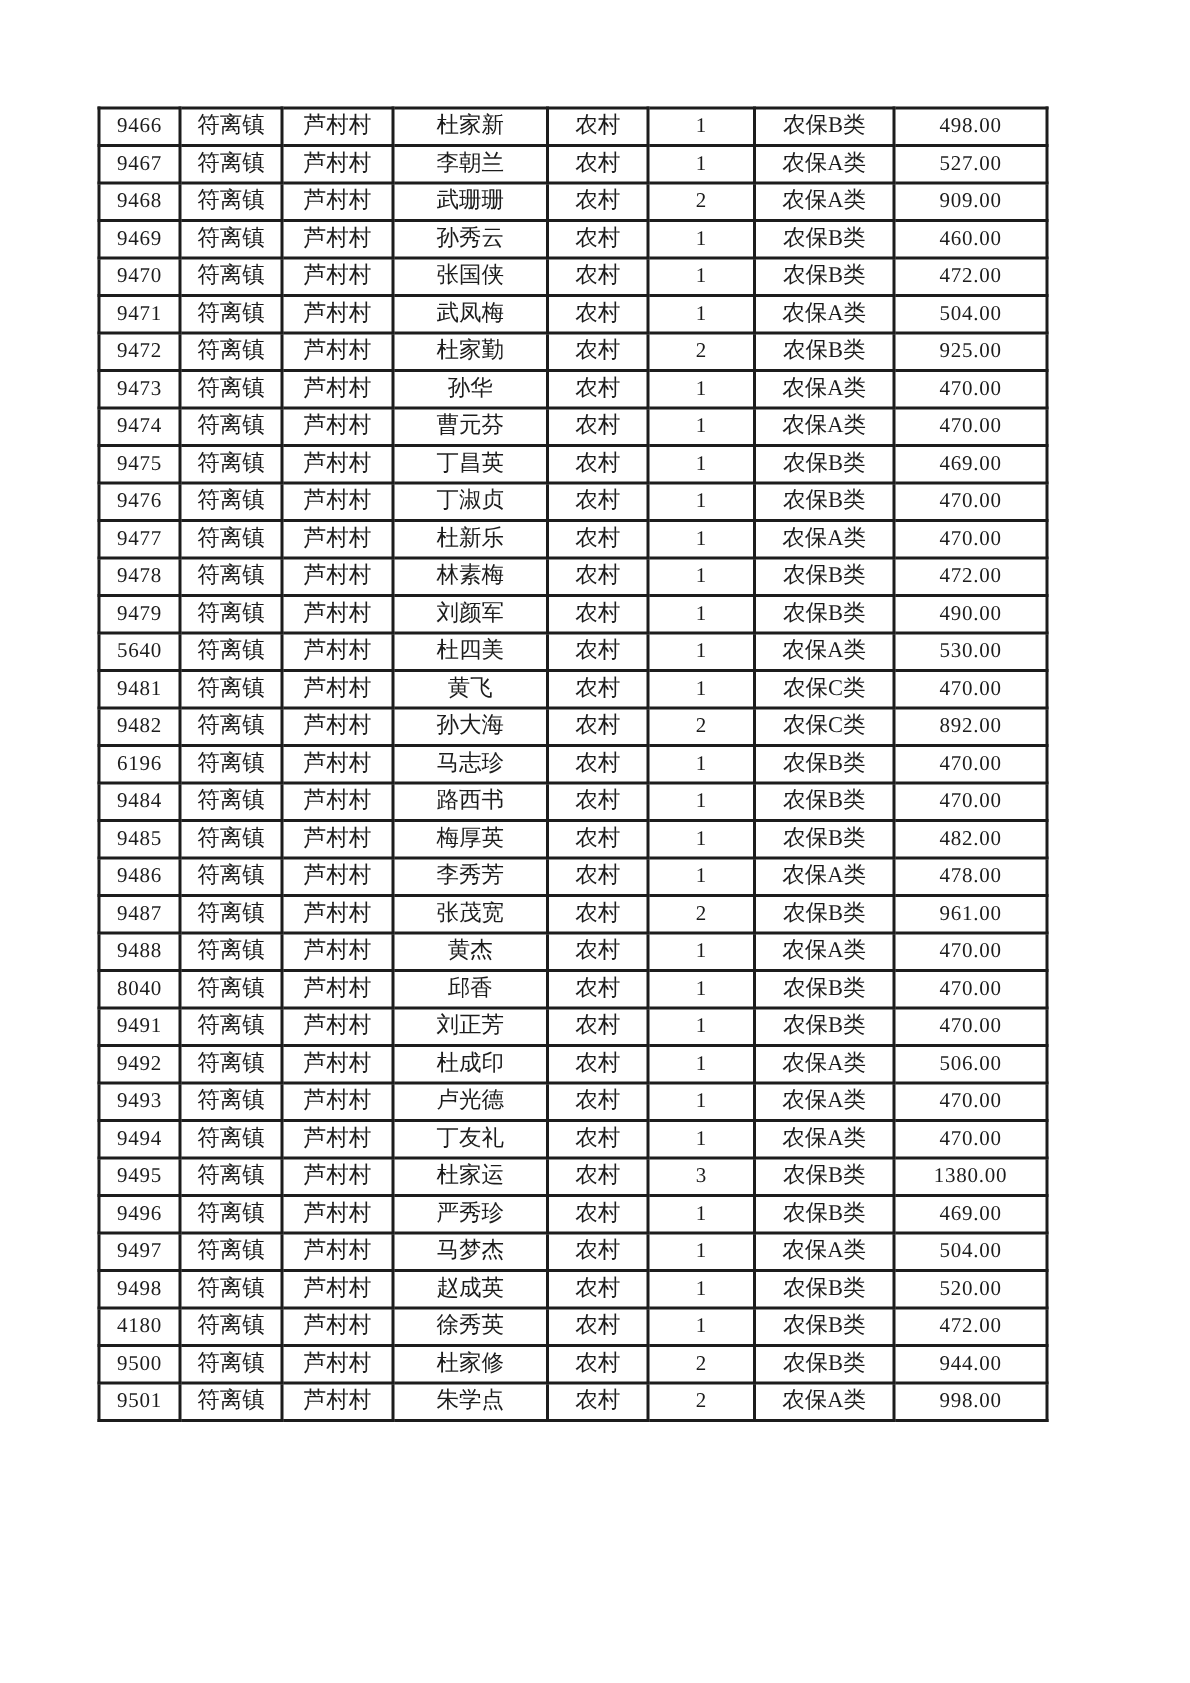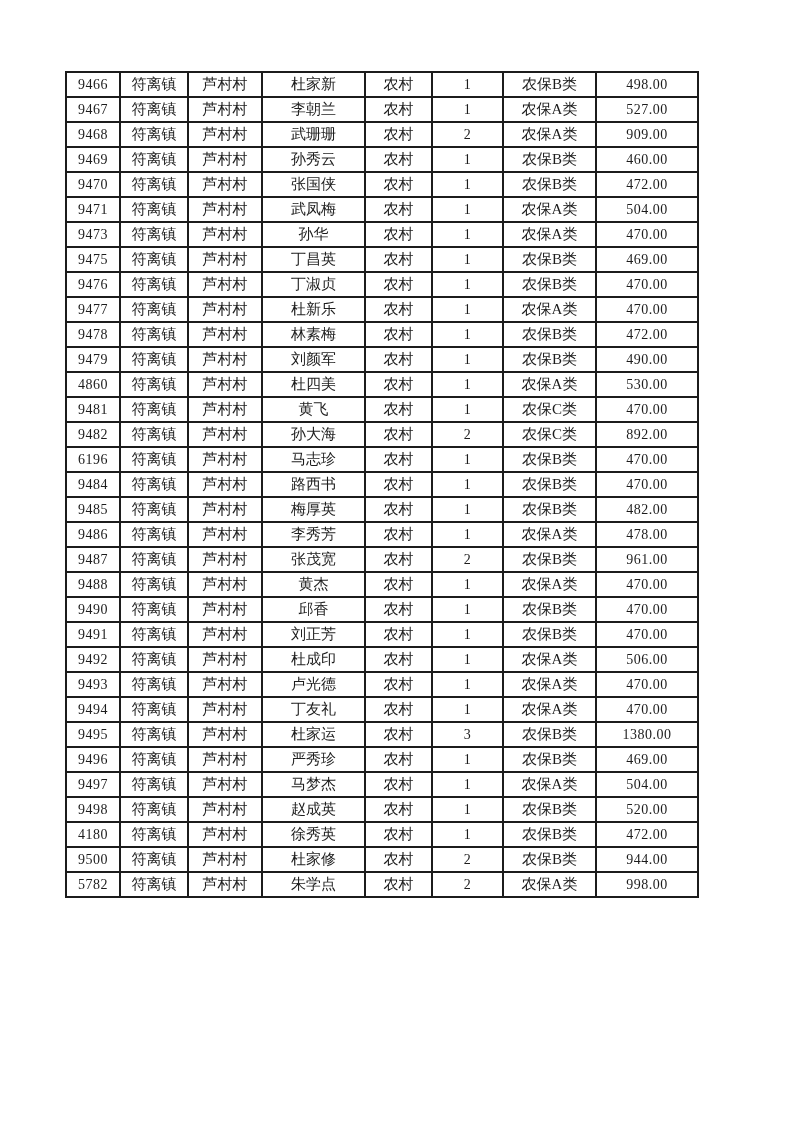--- a/index.html
+++ b/index.html
@@ -125,30 +125,50 @@
           <td class="num">9471</td>
           <td>符离镇</td>
           <td>芦村村</td>
           <td>武凤梅</td>
           <td>农村</td>
           <td class="num">1</td>
           <td>农保A类</td>
           <td class="num">504.00</td>
         </tr>
         <tr>
+          <td class="num">9472</td>
+          <td>符离镇</td>
+          <td>芦村村</td>
+          <td>杜家勤</td>
+          <td>农村</td>
+          <td class="num">2</td>
+          <td>农保B类</td>
+          <td class="num">925.00</td>
+        </tr>
+        <tr>
           <td class="num">9473</td>
           <td>符离镇</td>
           <td>芦村村</td>
           <td>孙华</td>
           <td>农村</td>
           <td class="num">1</td>
           <td>农保A类</td>
           <td class="num">470.00</td>
         </tr>
         <tr>
+          <td class="num">9474</td>
+          <td>符离镇</td>
+          <td>芦村村</td>
+          <td>曹元芬</td>
+          <td>农村</td>
+          <td class="num">1</td>
+          <td>农保A类</td>
+          <td class="num">470.00</td>
+        </tr>
+        <tr>
           <td class="num">9475</td>
           <td>符离镇</td>
           <td>芦村村</td>
           <td>丁昌英</td>
           <td>农村</td>
           <td class="num">1</td>
           <td>农保B类</td>
           <td class="num">469.00</td>
         </tr>
         <tr>
@@ -185,21 +205,21 @@
           <td class="num">9479</td>
           <td>符离镇</td>
           <td>芦村村</td>
           <td>刘颜军</td>
           <td>农村</td>
           <td class="num">1</td>
           <td>农保B类</td>
           <td class="num">490.00</td>
         </tr>
         <tr>
-          <td class="num">4860</td>
+          <td class="num">5640</td>
           <td>符离镇</td>
           <td>芦村村</td>
           <td>杜四美</td>
           <td>农村</td>
           <td class="num">1</td>
           <td>农保A类</td>
           <td class="num">530.00</td>
         </tr>
         <tr>
           <td class="num">9481</td>
@@ -275,21 +295,21 @@
           <td class="num">9488</td>
           <td>符离镇</td>
           <td>芦村村</td>
           <td>黄杰</td>
           <td>农村</td>
           <td class="num">1</td>
           <td>农保A类</td>
           <td class="num">470.00</td>
         </tr>
         <tr>
-          <td class="num">9490</td>
+          <td class="num">8040</td>
           <td>符离镇</td>
           <td>芦村村</td>
           <td>邱香</td>
           <td>农村</td>
           <td class="num">1</td>
           <td>农保B类</td>
           <td class="num">470.00</td>
         </tr>
         <tr>
           <td class="num">9491</td>
@@ -385,21 +405,21 @@
           <td class="num">9500</td>
           <td>符离镇</td>
           <td>芦村村</td>
           <td>杜家修</td>
           <td>农村</td>
           <td class="num">2</td>
           <td>农保B类</td>
           <td class="num">944.00</td>
         </tr>
         <tr>
-          <td class="num">5782</td>
+          <td class="num">9501</td>
           <td>符离镇</td>
           <td>芦村村</td>
           <td>朱学点</td>
           <td>农村</td>
           <td class="num">2</td>
           <td>农保A类</td>
           <td class="num">998.00</td>
         </tr>
       </tbody>
   </table>

